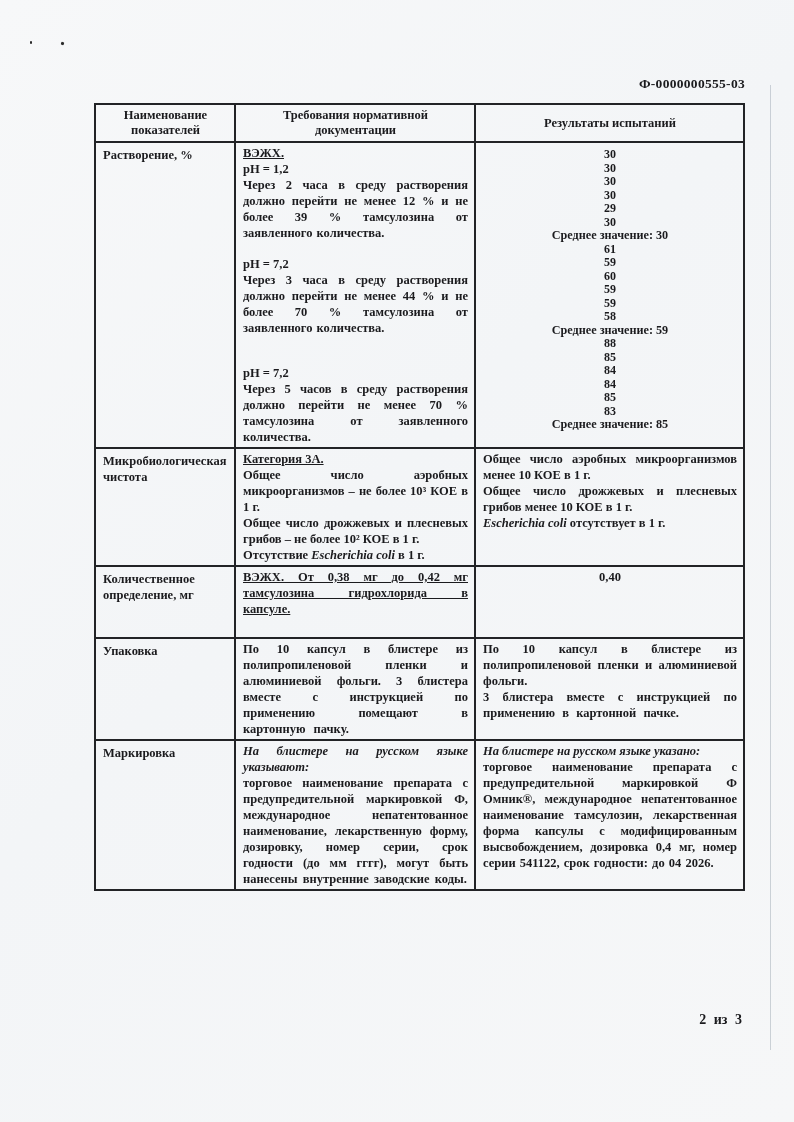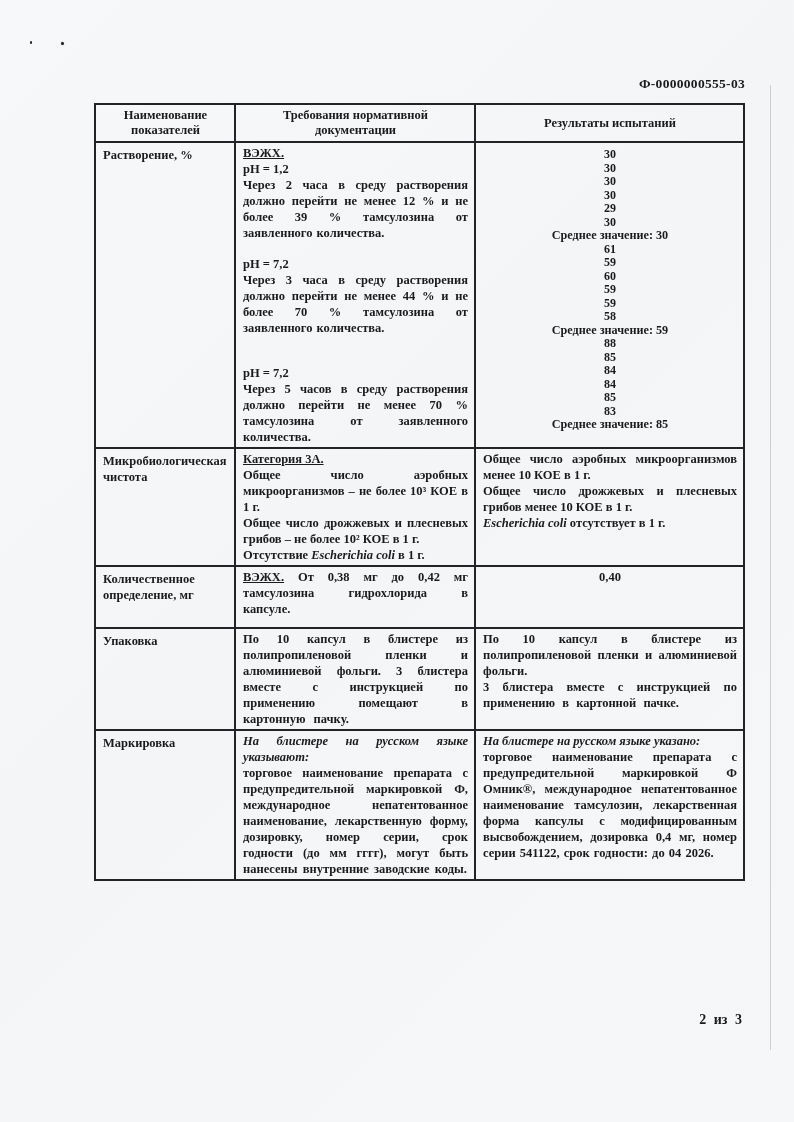--- a/index.html
+++ b/index.html
@@ -144,24 +144,24 @@
           <div class="just">Общее число дрожжевых и плесневых грибов – не более 10² КОЕ в 1 г.</div>
           <div><span>Отсутствие </span><span class="it">Escherichia coli</span><span> в 1 г.</span></div>
         </td>
         <td class="c3 micro-res">
           <p class="just">Общее число аэробных микроорганизмов менее 10 КОЕ в 1 г.</p>
           <p class="just">Общее число дрожжевых и плесневых грибов менее 10 КОЕ в 1 г.</p>
           <p><span class="it">Escherichia coli</span><span> отсутствует в 1 г.</span></p>
         </td>
       </tr>
 
-      <tr style="height:62px;">
+      <tr style="height:72px;">
         <td class="c1">Количественное определение, мг</td>
         <td class="c2">
-          <div class="just" style="word-spacing:6px;"><span class="u">ВЭЖХ.</span><span> От 0,38 мг до 0,42 мг тамсулозина гидрохлорида в капсуле.</span></div>
+          <div class="just" style="word-spacing:6px;text-decoration:underline;"><span class="u">ВЭЖХ.</span><span> От 0,38 мг до 0,42 мг тамсулозина гидрохлорида в капсуле.</span></div>
         </td>
         <td class="c3 center assay-res">
           <span>0,40</span>
         </td>
       </tr>
 
       <tr style="height:91px;padding-left:6px;">
         <td class="c1">Упаковка</td>
         <td class="c2">
           <div class="just" style="word-spacing:5px;">По 10 капсул в блистере из полипропиленовой пленки и алюминиевой фольги. 3 блистера вместе с инструкцией по применению помещают в картонную пачку.</div>

